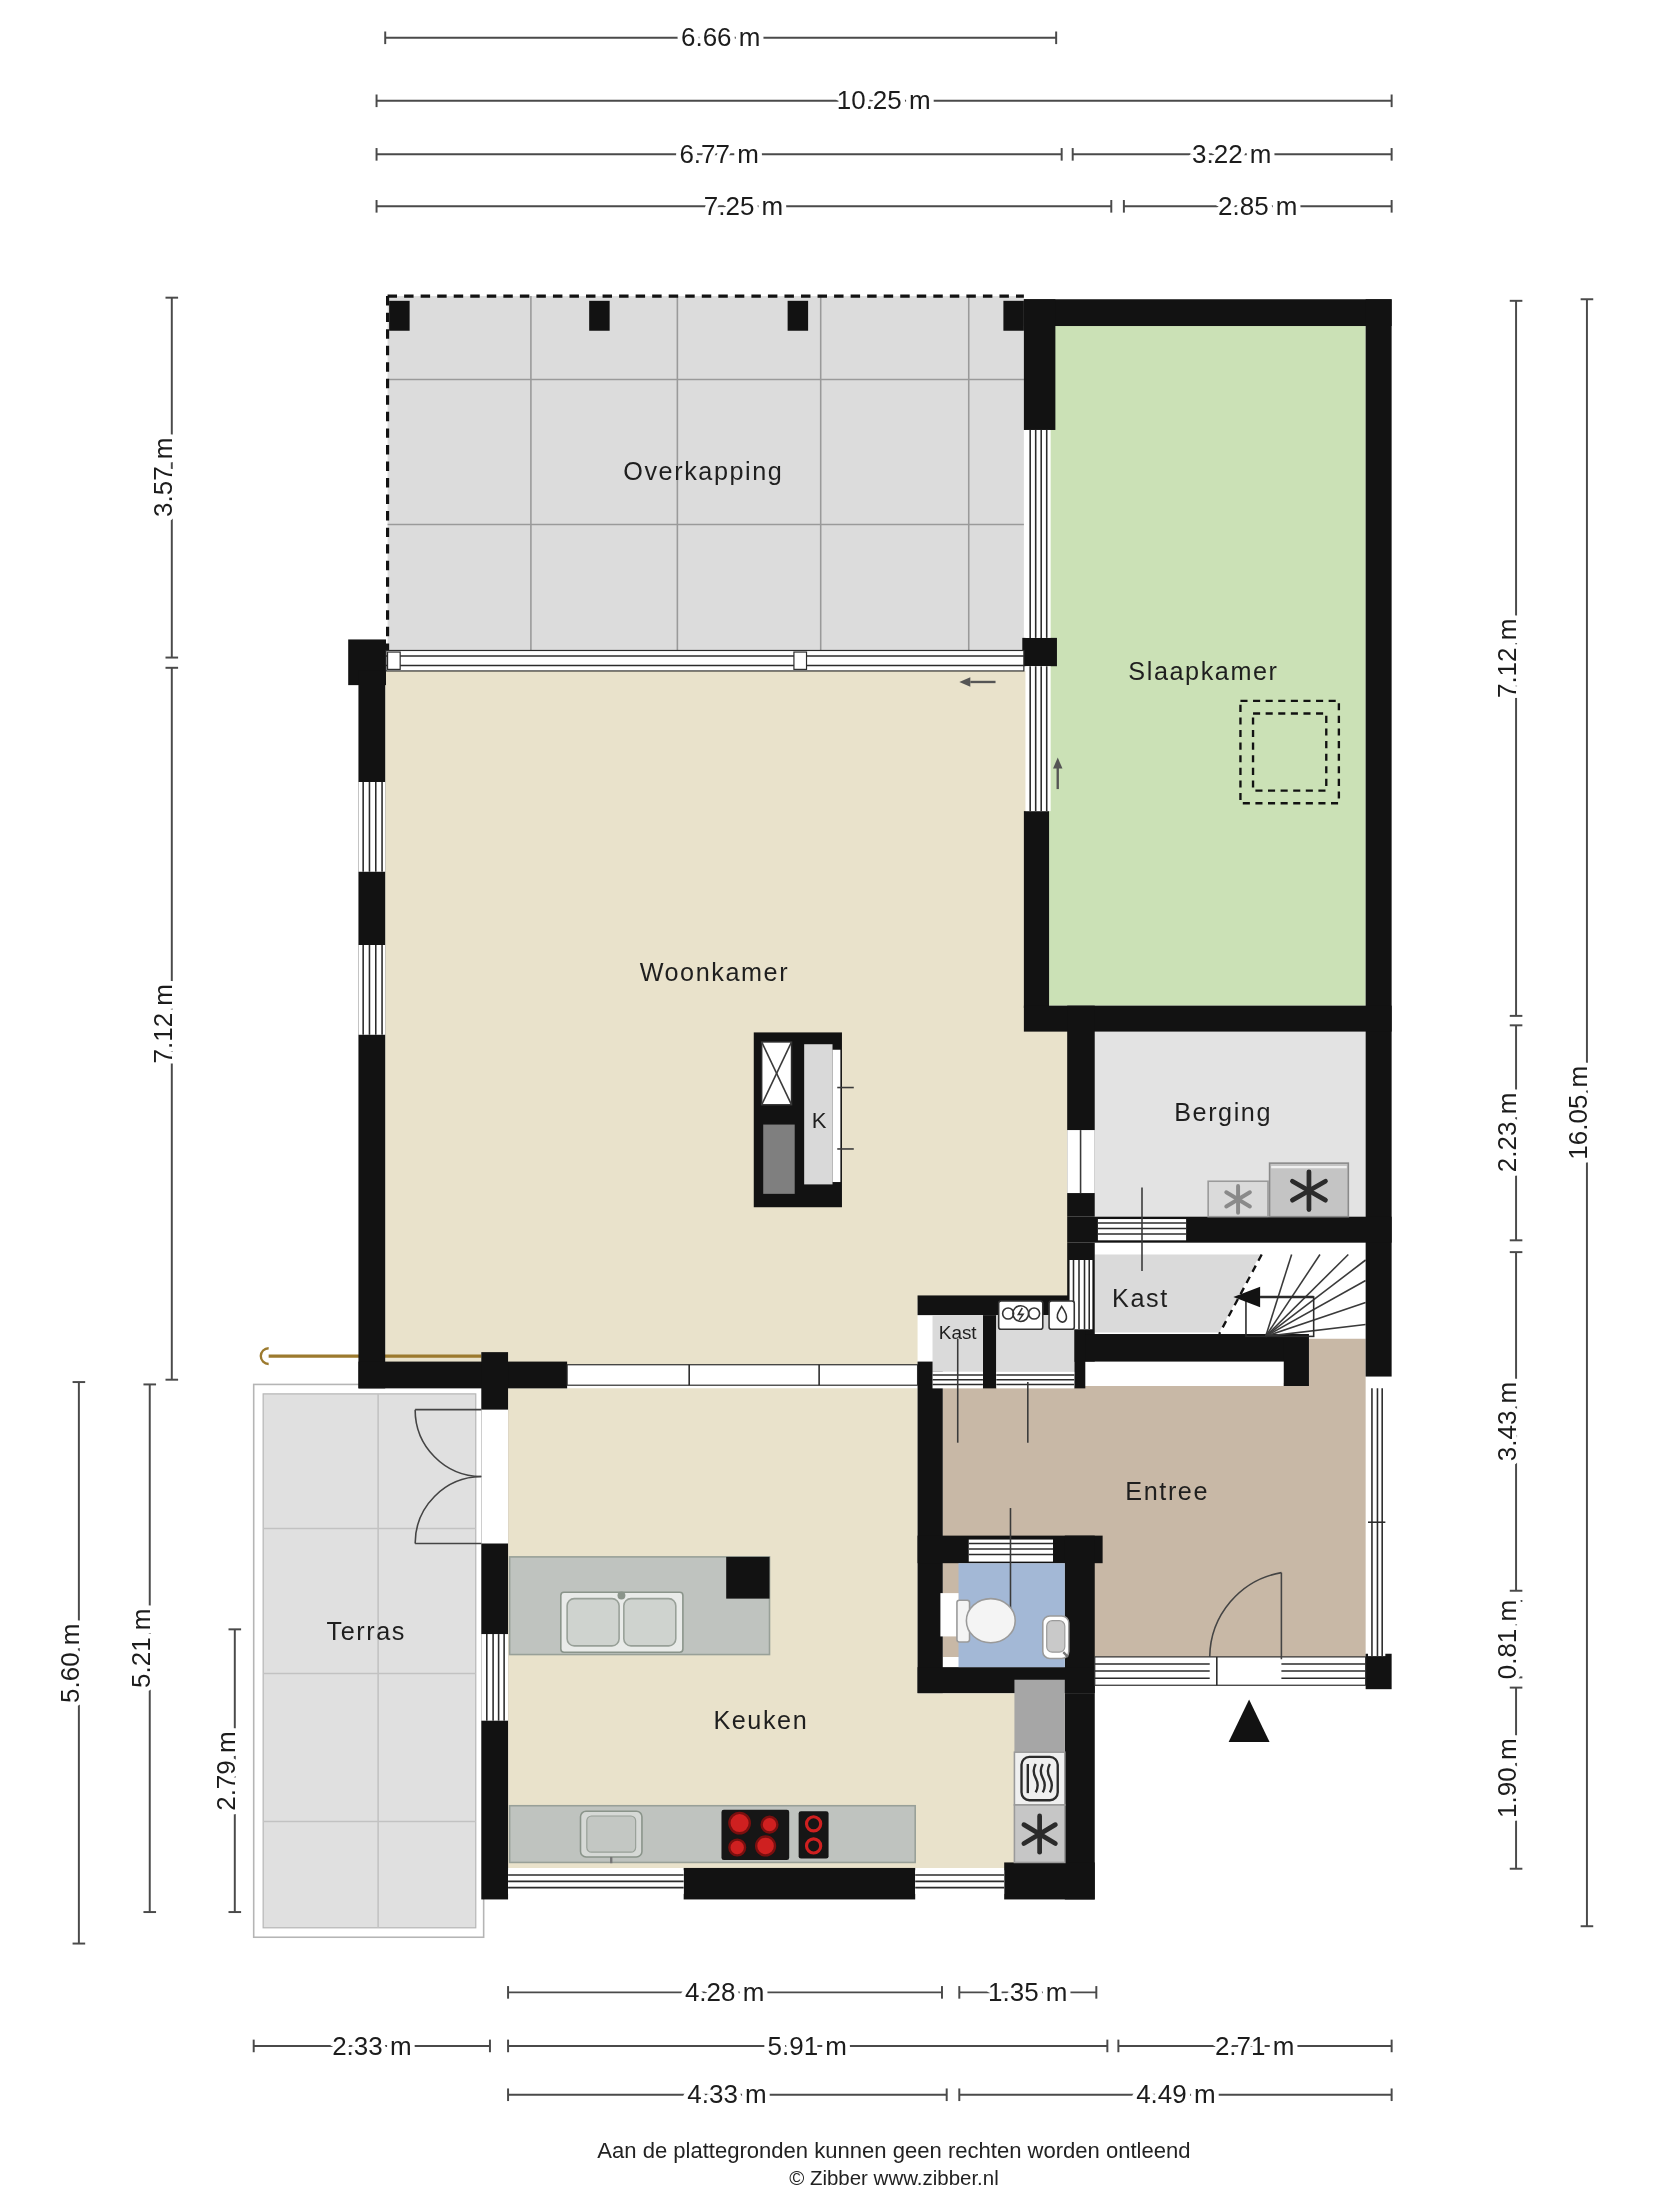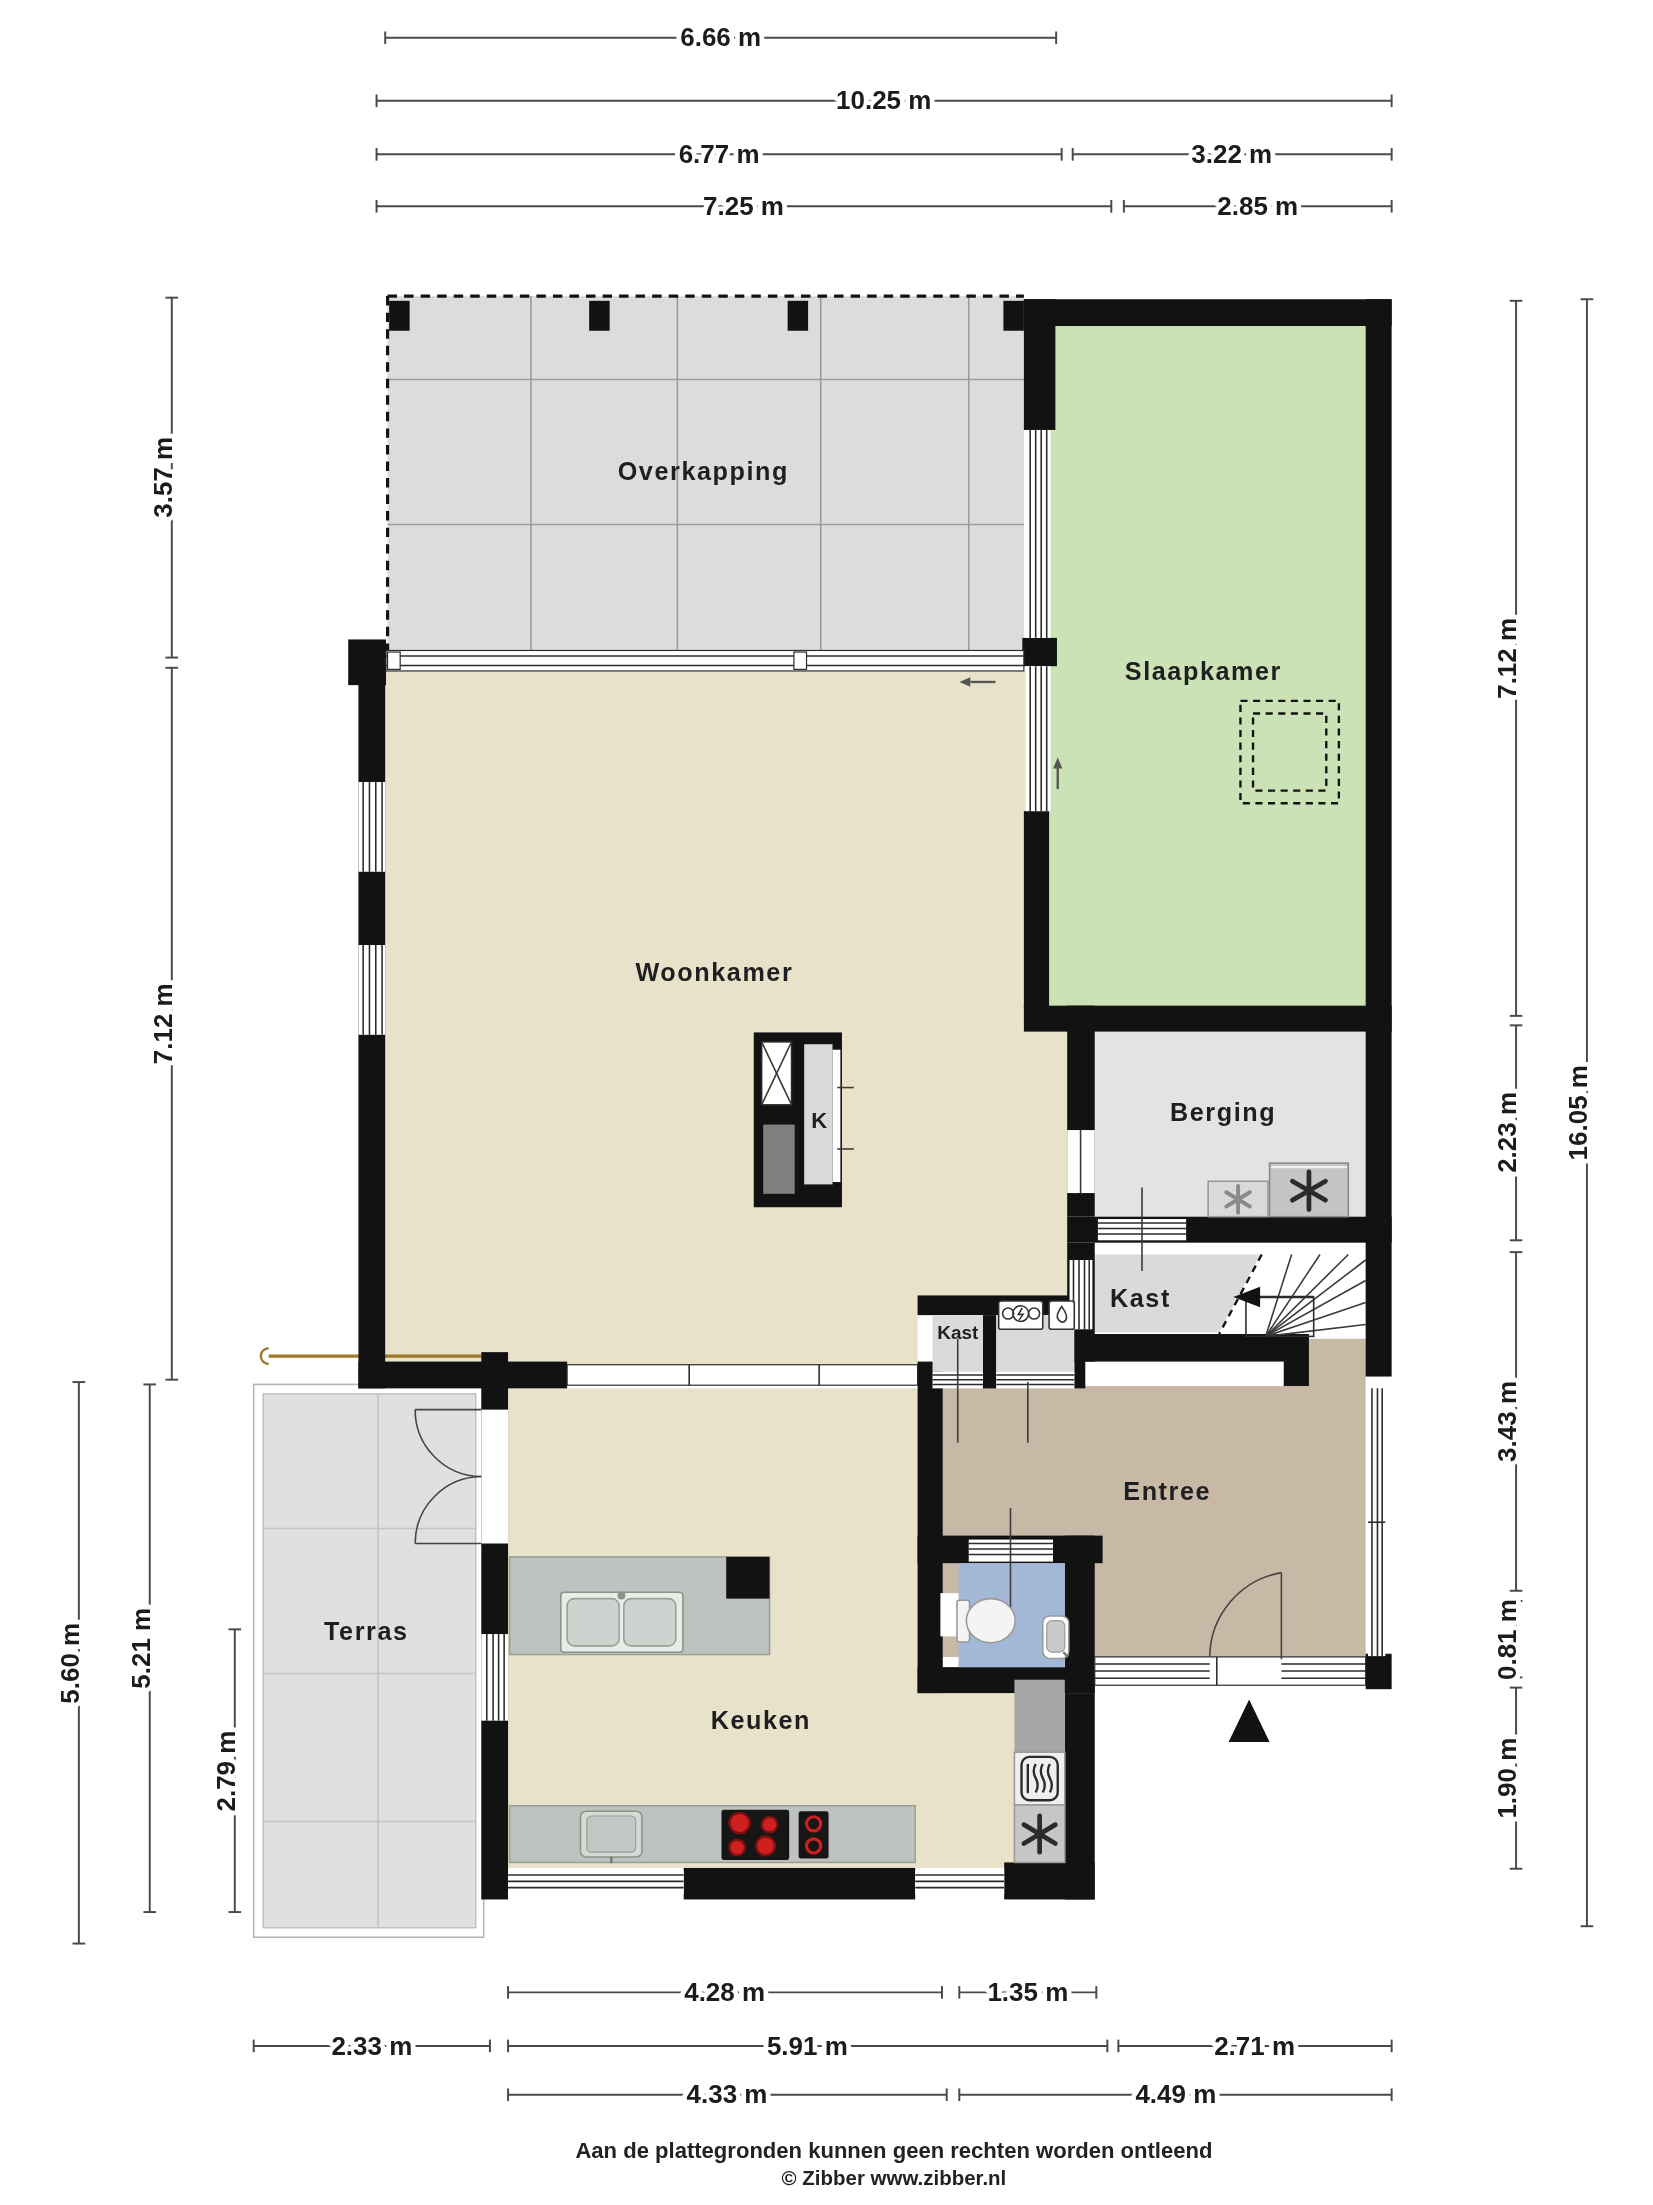--- a/index.html
+++ b/index.html
@@ -1,17 +1,17 @@
 <!DOCTYPE html>
 <html style="font-size:12.6px"><head>
 <meta charset="utf-8">
 <style>
   html,body{margin:0;padding:0;background:#ffffff;}
   .page{width:1654px;height:2205px;position:relative;background:#fff;
-        font-family:"Liberation Sans", sans-serif;font-weight:bold;}
+        font-family:"Liberation Sans", sans-serif;}
   svg{display:block;}
   .wall{fill:#121212;}
   .dim{stroke:#4a4a4a;stroke-width:2.5;fill:none;}
   .dim-label{font-size:33px;fill:#1c1c1c;text-anchor:middle;
              paint-order:stroke;stroke:#ffffff;stroke-width:12px;stroke-linejoin:round;}
   .room-label{font-size:32px;fill:#1f1f1f;text-anchor:middle;letter-spacing:2px;
               paint-order:stroke;stroke-width:0;}
   .room-label-sm{font-size:24px;fill:#1f1f1f;text-anchor:middle;}
   .k-label{font-size:28px;fill:#1f1f1f;text-anchor:middle;}
   .gridline{stroke:#9a9a9a;stroke-width:2;}

